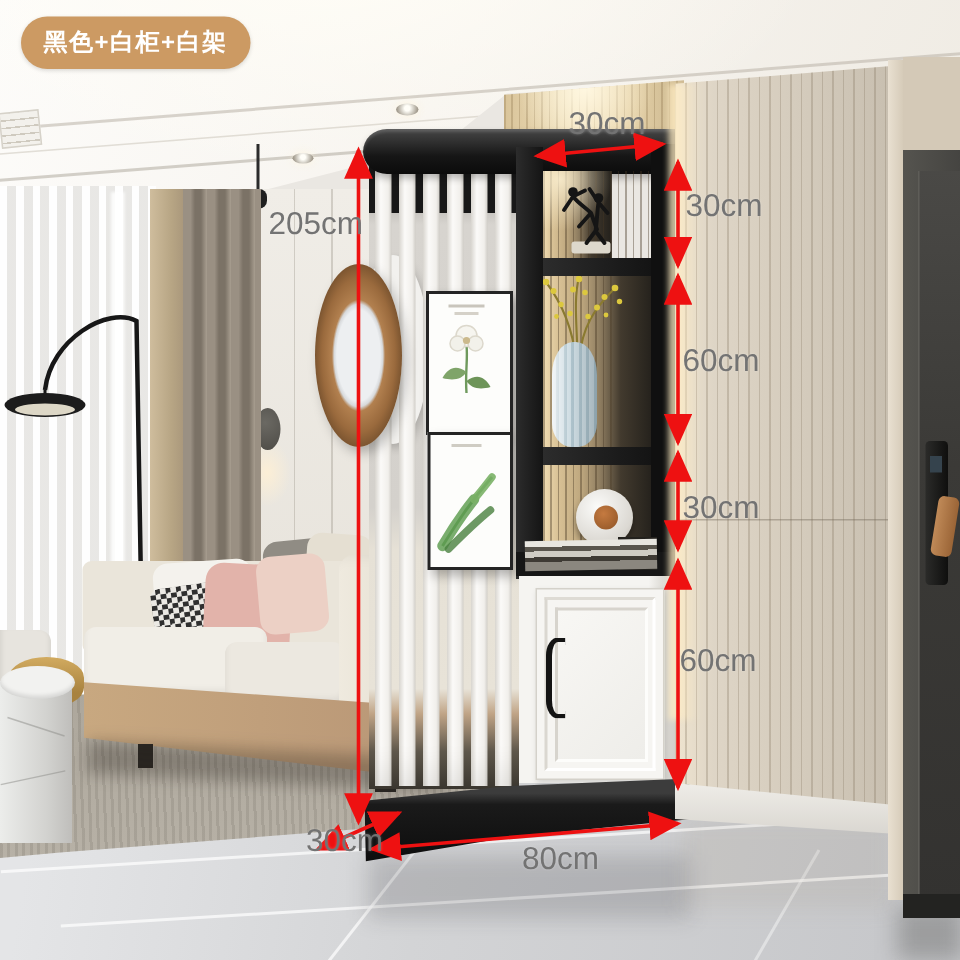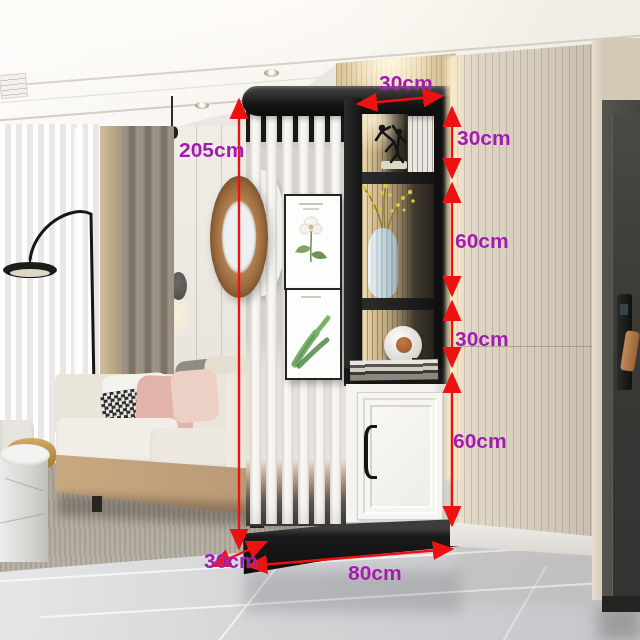--- a/index.html
+++ b/index.html
@@ -125,21 +125,21 @@
   .doorframe{left:602px;top:100px;width:38px;height:512px;background:linear-gradient(90deg,#55544f,#454441);}
   .doorpanel{left:612px;top:114px;width:28px;height:488px;
     background:linear-gradient(180deg,#4a4946,#3b3a37 40%,#333230);border-left:1px solid #5e5d58;}
   .lock{left:617px;top:294px;width:15px;height:96px;border-radius:3px;
     background:linear-gradient(90deg,#2b2b29,#0f0f0e);}
   .lockscreen{left:620px;top:304px;width:8px;height:11px;background:#35434d;}
   .lockhandle{left:623px;top:331px;width:14px;height:40px;border-radius:4px;transform:rotate(9deg);
     background:linear-gradient(90deg,#c08a58,#9a6436);}
   .doorbottom{left:602px;top:596px;width:38px;height:16px;background:#232321;}
   
-  .dim{position:absolute;color:#a21caf;font-weight:bold;font-size:21px;line-height:1;
+  .dim{position:absolute;color:#737373;font-weight:normal;font-size:21px;line-height:1;
        font-family:"Liberation Sans",sans-serif;text-shadow:0 0 2px rgba(255,255,255,.25);}
   .badge{left:14px;top:11px;padding:7px 15px;border-radius:18px;background:#cc9a63;
        color:#fff;font-weight:bold;font-size:16px;letter-spacing:1px;box-shadow:0 1px 3px rgba(0,0,0,.15);}
   svg.overlay{position:absolute;left:0;top:0;pointer-events:none;}
 </style>
 </head>
 <body>
 
 <div id="stage">
 
@@ -327,13 +327,14 @@
 
   <div class="dim" style="left:179px;top:139px">205cm</div>
   <div class="dim" style="left:379px;top:72px">30cm</div>
   <div class="dim" style="left:457px;top:127px">30cm</div>
   <div class="dim" style="left:455px;top:230px">60cm</div>
   <div class="dim" style="left:455px;top:328px">30cm</div>
   <div class="dim" style="left:453px;top:430px">60cm</div>
   <div class="dim" style="left:204px;top:550px">30cm</div>
   <div class="dim" style="left:348px;top:562px">80cm</div>
 
+  <div class="abs badge">黑色+白柜+白架</div>
 </div>
 
 </body></html>

